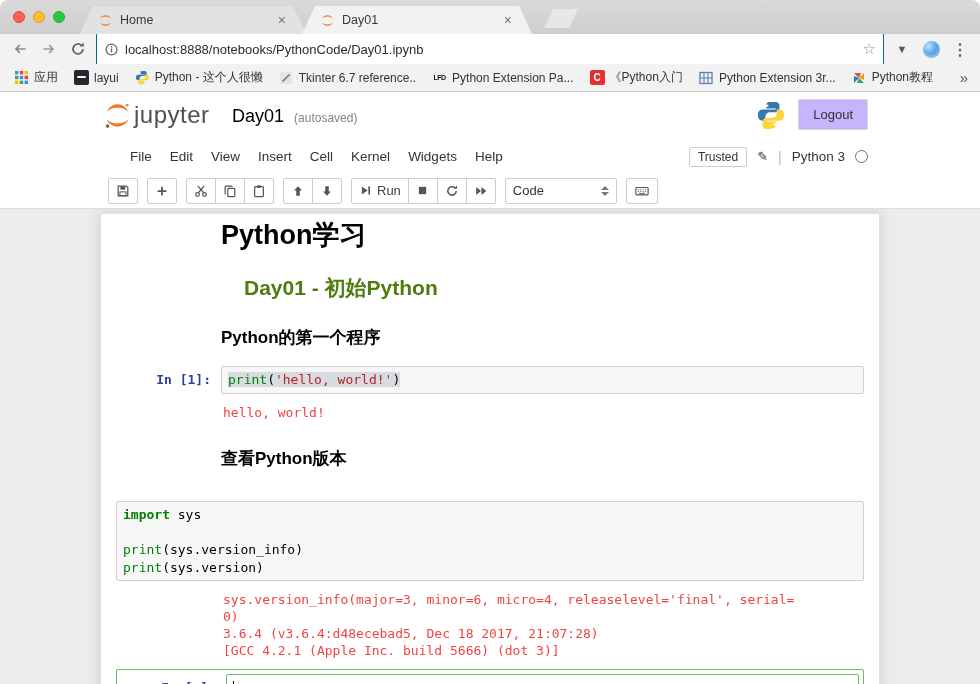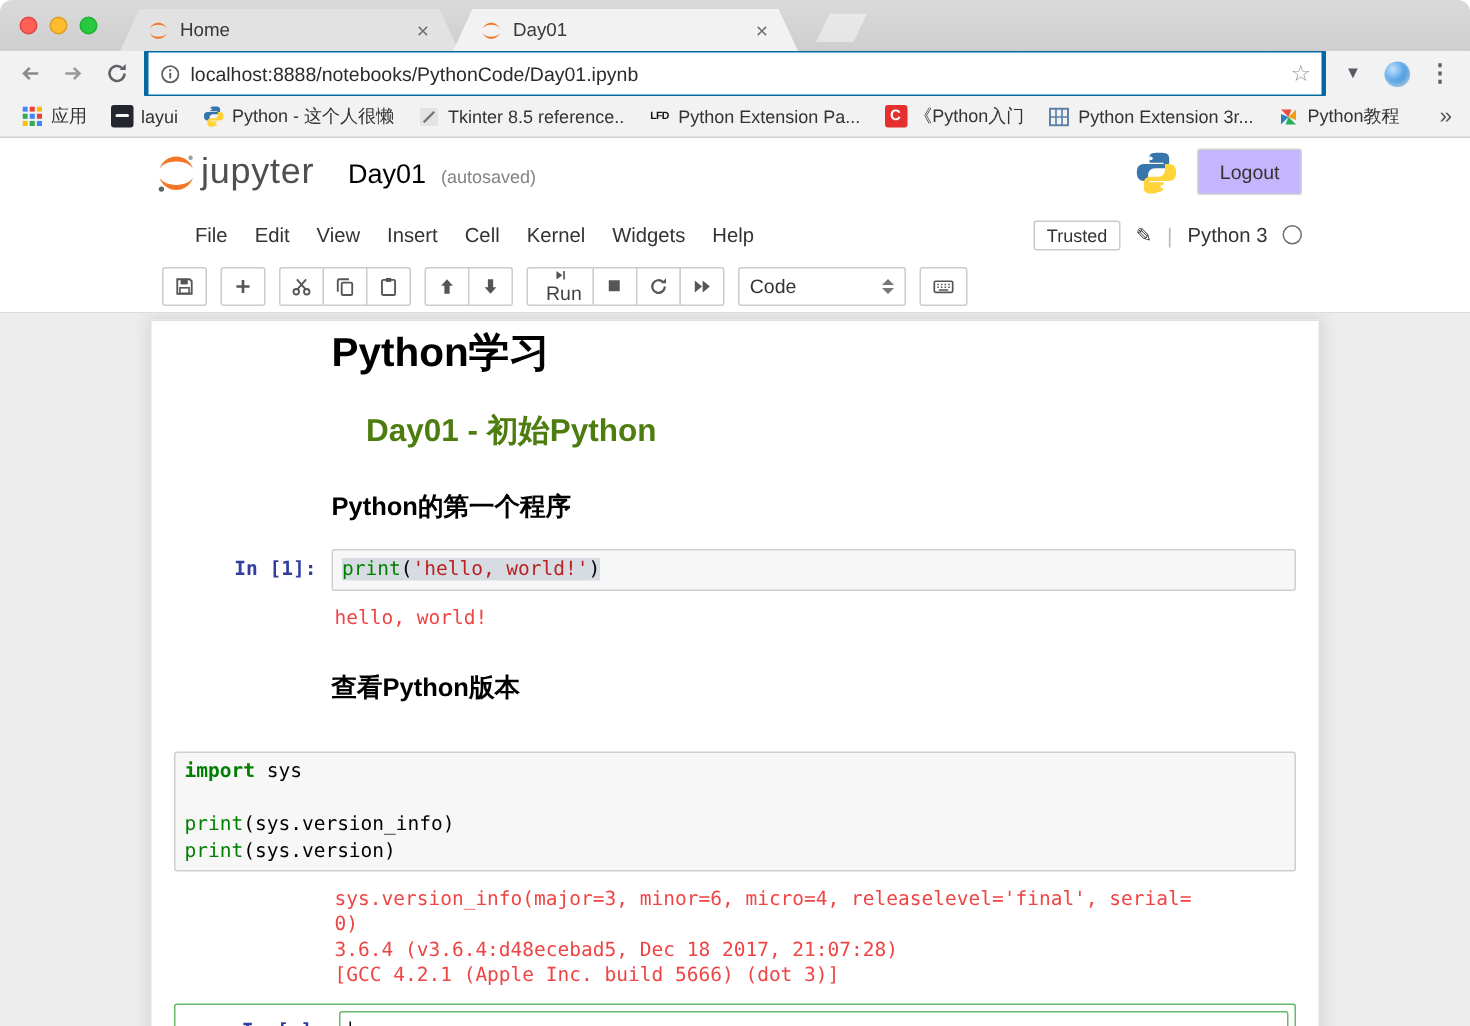--- a/index.html
+++ b/index.html
@@ -19,21 +19,21 @@
   .tab-inactive { left:80px; width:226px; background:#e2e2e2; }
   .tab-active { left:302px; width:230px; background:#f2f2f2; z-index:2; }
   .tab .fav { width:15px; height:15px; flex:none; margin-right:7px; }
   .tab .tab-title { flex:1; white-space:nowrap; overflow:hidden; }
   .tab .tab-close { flex:none; color:#6f6f6f; font-size:14px; line-height:14px; padding:0 2px; cursor:default; }
   .newtab { position:absolute; left:544px; top:9px; width:34px; height:19px; background:rgba(255,255,255,0.45); clip-path:polygon(9px 0, 100% 0, calc(100% - 9px) 100%, 0 100%); }
 
   
   .urlrow { height:30px; background:#f2f2f2; display:flex; align-items:center; padding:0 9px; gap:7px; flex:none; }
   .navbtn { width:22px; height:22px; display:flex; align-items:center; justify-content:center; flex:none; }
-  .omnibox { flex:1; height:34px; background:#fff; border:3px solid #0369a1; border-radius:3px; display:flex; align-items:center; padding:0 7px; gap:6px; min-width:0;justify-content:flex-end; }
+  .omnibox { flex:1; height:34px; background:#fff; border:1px solid #0369a1; border-radius:3px; display:flex; align-items:center; padding:0 7px; gap:6px; min-width:0;justify-content:flex-end; }
   .url-text { font-size:13px; color:#2b2b2b; flex:1; white-space:nowrap; overflow:hidden; }
   .star { color:#8f9398; font-size:15px; flex:none; }
   .ext-triangle { color:#545b66; font-size:11px; }
   .globe-ext { width:17px; height:17px; border-radius:50%; background:radial-gradient(circle at 32% 30%, #c3e2ff 0%, #5aa7e8 45%, #1f6bb8 100%); box-shadow:inset -1px -2px 3px rgba(255,255,255,.5); }
   .dots { color:#5f6368; font-size:16px; font-weight:bold; }
 
   
   .bmbar { height:28px; background:#f2f2f2; border-bottom:1px solid #cfcfcf; display:flex; align-items:center; padding:0 8px; gap:4px; flex:none; }
   .bm { display:flex; align-items:center; gap:5px; padding:3px 6px; border-radius:3px; font-size:12px; color:#333; white-space:nowrap; }
   .bm-ic { width:15px; height:15px; flex:none; display:flex; align-items:center; justify-content:center; }
@@ -60,21 +60,21 @@
   .trusted { border:1px solid #ccc; border-radius:2px; background:#fff; font-size:12px; color:#333; padding:2px 8px; font-family:inherit; }
   .pencil { font-size:13px; color:#333; }
   .mb-div { color:#bbb; font-size:14px; }
   .kernel-name { font-size:13.5px; color:#333; }
   .kernel-ind { width:13px; height:13px; border:1.5px solid #6f6f6f; border-radius:50%; display:inline-block; }
 
   
   .toolbar { height:36px; display:flex; align-items:center; gap:9px; padding-left:108px; border-bottom:1px solid #dcdcdc; flex:none; }
   .tb-group { display:flex; }
   .tb-btn { height:26px; min-width:30px; background:#fff; border:1px solid #ccc; display:flex; align-items:center; justify-content:center; padding:0 7px; color:#555; border-radius:0; font-family:inherit; }
-  .tb-group .tb-btn:first-child { border-radius:2px 0 0 2px;flex-direction:column; }
+  .tb-group .tb-btn:first-child { border-radius:2px 0 0 2px; }
   .tb-group .tb-btn:last-child { border-radius:0 2px 2px 0; }
   .tb-group .tb-btn:only-child { border-radius:2px; }
   .tb-group .tb-btn + .tb-btn { margin-left:-1px; }
   .run-label { margin-left:5px; font-size:13px; color:#444; }
   .cell-select { width:112px; height:26px; border:1px solid #ccc; border-radius:2px; background:#fff; display:flex; align-items:center; justify-content:space-between; padding:0 7px; font-size:13px; color:#333; }
   .sel-arrows { display:flex; flex-direction:column; gap:2px; }
   .sel-arrows i { display:block; width:0; height:0; border-left:4px solid transparent; border-right:4px solid transparent; }
   .sel-up { border-bottom:4px solid #777; }
   .sel-down { border-top:4px solid #777; }
 
@@ -207,21 +207,21 @@
       </span>
       <span>Python - 这个人很懒</span>
     </div>
     <div class="bm">
       <span class="bm-ic">
         <svg width="14" height="14" viewBox="0 0 14 14">
             <rect x="1" y="1" width="12" height="12" rx="1.5" fill="#e3e3e3"></rect>
             <path d="M3.5 10.5 10.5 3.5" stroke="#757575" stroke-width="1.6"></path>
           </svg>
       </span>
-      <span>Tkinter 8.5 reference..</span>
+      <span>Tkinter 6.7 reference..</span>
     </div>
     <div class="bm">
       <span class="bm-ic ic-lfd">LFD</span>
       <span>Python Extension Pa...</span>
     </div>
     <div class="bm">
       <span class="bm-ic ic-red">C</span>
       <span>《Python入门</span>
     </div>
     <div class="bm">

